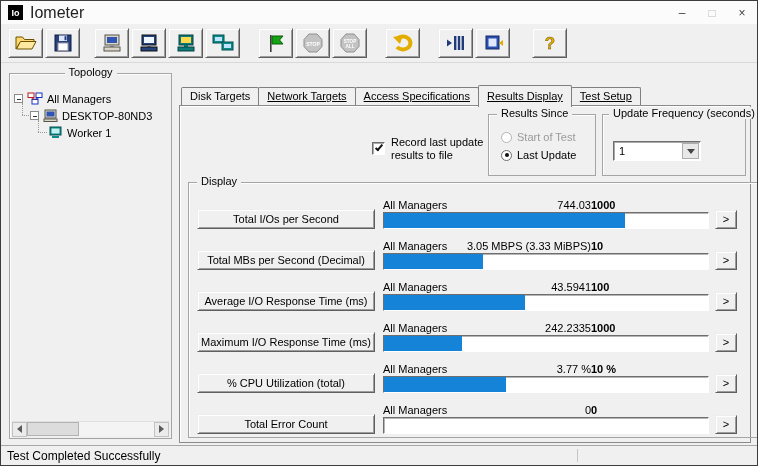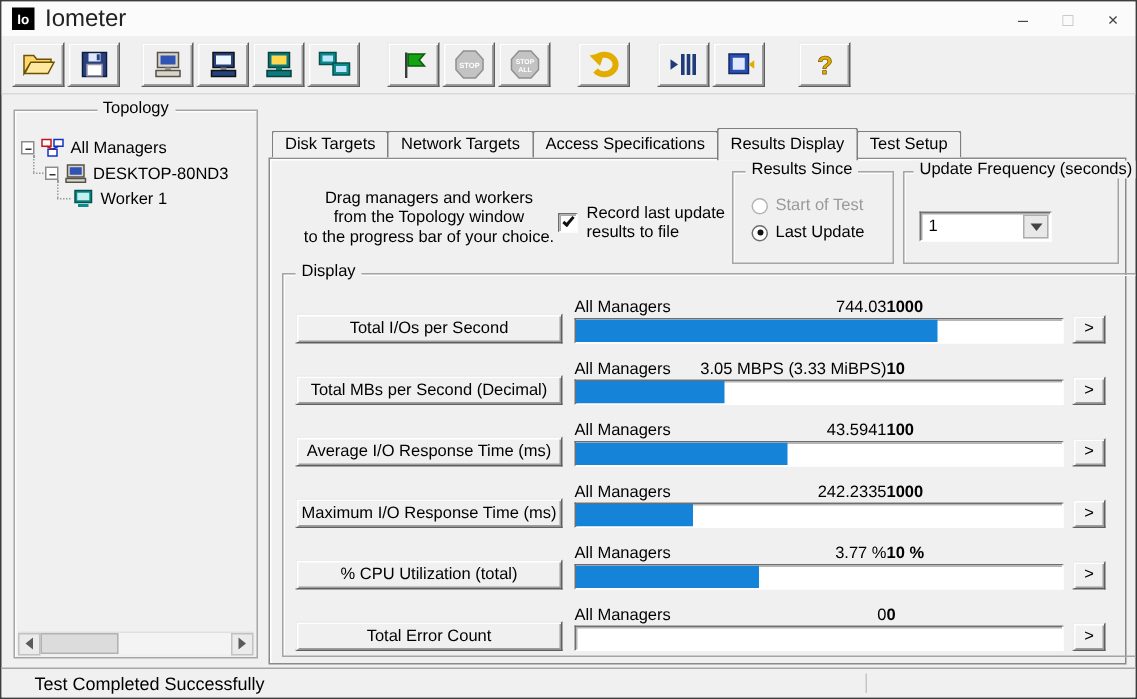--- a/index.html
+++ b/index.html
@@ -39,21 +39,21 @@
   .hscroll { position:absolute; left:2px; bottom:2px; right:2px; height:15px; background:#f4f4f4; border-top:1px solid #e0e0e0; display:flex; align-items:center; }
   .sbtn { width:15px; height:15px; background:#ebebeb; border:1px solid #c2c2c2; display:flex; align-items:center; justify-content:center; flex:none; }
   .tri-l { width:0; height:0; border:4px solid transparent; border-right:5px solid #5a5a5a; border-left:none; }
   .tri-r { width:0; height:0; border:4px solid transparent; border-left:5px solid #5a5a5a; border-right:none; }
   .strack { flex:1; height:15px; position:relative; }
   .sthumb { position:absolute; left:0; top:0; width:52px; height:14px; background:#dcdcdc; border:1px solid #b2b2b2; }
 
   
   .tabs { position:absolute; left:180px; top:86px; height:18px; display:flex; align-items:flex-end; z-index:3; }
   .tab { height:18px; line-height:17px; padding:0 8px; background:#f0f0f0; border:1px solid #7f7f7f; border-bottom:none; border-radius:2px 2px 0 0; font-size:11px; white-space:nowrap; }
-  .tab + .tab { margin-left:-1px; }
+  .tab + .tab { margin-left:-1px;text-decoration:underline; }
   .tab.active { height:22px; line-height:20px; position:relative; top:2px; z-index:4; background:#f0f0f0; }
   .tab-panel { position:absolute; left:178px; top:104px; width:572px; height:338px; border:1px solid #8a8a8a; box-shadow:inset 1px 1px 0 #ffffff; background:#f0f0f0; z-index:1; }
 
   
   .dragtext { position:absolute; left:14px; top:20px; width:184px; text-align:center; font-size:11px; line-height:13px; }
   .recordrow { position:absolute; left:192px; top:30px; display:flex; }
   .checkbox { width:13px; height:13px; background:#fff; border:1px solid; border-color:#6e6e6e #fff #fff #6e6e6e; box-shadow:inset 1px 1px 0 #a9a9a9; margin-top:6px; display:flex; align-items:flex-start; justify-content:center; flex:none; }
   .checkmark { width:4px; height:8px; border-right:2px solid #111; border-bottom:2px solid #111; transform:rotate(40deg); margin-top:0px; }
   .recordlabel { margin-left:6px; font-size:11px; line-height:13px; }
 
@@ -75,21 +75,21 @@
   .mrow { display:flex; align-items:flex-end; height:34px; margin-bottom:7px; }
   .mbtn { width:178px; height:20px; font-size:11px; background:#f0f0f0; border:1px solid; border-color:#ededed #5f5f5f #5f5f5f #ededed; box-shadow:inset 1px 1px 0 #ffffff, inset -1px -1px 0 #9d9d9d; text-align:center; line-height:18px; margin-right:8px; flex:none; white-space:nowrap; overflow:hidden; }
   .bcol { width:326px; display:flex; flex-direction:column; flex:none; }
   .blabels { display:flex; height:15px; font-size:11px; align-items:flex-end; padding-bottom:1px; }
   .bsrc { flex:1; } .bval { text-align:right; } .bmax { width:118px; text-align:left;font-weight:bold; }
   .bar { height:17px; background:#fff; border:1px solid; border-color:#6e6e6e #fff #fff #6e6e6e; box-shadow:inset 1px 1px 0 #b5b5b5; overflow:hidden; }
   .bar-fill { height:100%; background:#1584d8; }
   .xbtn { width:22px; height:19px; margin-left:6px; font-size:11px; background:#f0f0f0; border:1px solid; border-color:#ededed #5f5f5f #5f5f5f #ededed; box-shadow:inset 1px 1px 0 #ffffff, inset -1px -1px 0 #9d9d9d; text-align:center; line-height:17px; flex:none; }
 
   
-  .statusbar { position:absolute; left:0; bottom:0; width:756px; height:20px; border-top:1px solid #a7a7a7; background:#f0f0f0; display:flex; align-items:center; font-size:12px;padding-left:16px; }
+  .statusbar { position:absolute; left:0; bottom:0; width:756px; height:20px; border-top:1px solid #a7a7a7; background:#f0f0f0; display:flex; align-items:center; font-size:12px; }
   .status-text { padding-left:6px; }
   .status-divider { position:absolute; left:576px; top:3px; bottom:3px; width:1px; background:#c6c6c6; }
 
   svg text { font-family:"Liberation Sans","DejaVu Sans",sans-serif; }
 </style>
 </head>
 <body>
 
 <div class="window">
 
@@ -261,25 +261,20 @@
   <div class="tabs">
     <div class="tab">Disk Targets</div>
     <div class="tab">Network Targets</div>
     <div class="tab">Access Specifications</div>
     <div class="tab active">Results Display</div>
     <div class="tab">Test Setup</div>
   </div>
 
   <div class="tab-panel">
 
-    <div class="dragtext">
-      <div>Drag managers and workers</div>
-      <div>from the Topology window</div>
-      <div>to the progress bar of your choice.</div>
-    </div>
 
     <div class="recordrow">
       <span class="checkbox">
           <span class="checkmark"></span>
         </span>
       <span class="recordlabel">
         <div>Record last update</div>
         <div>results to file</div>
       </span>
     </div>

